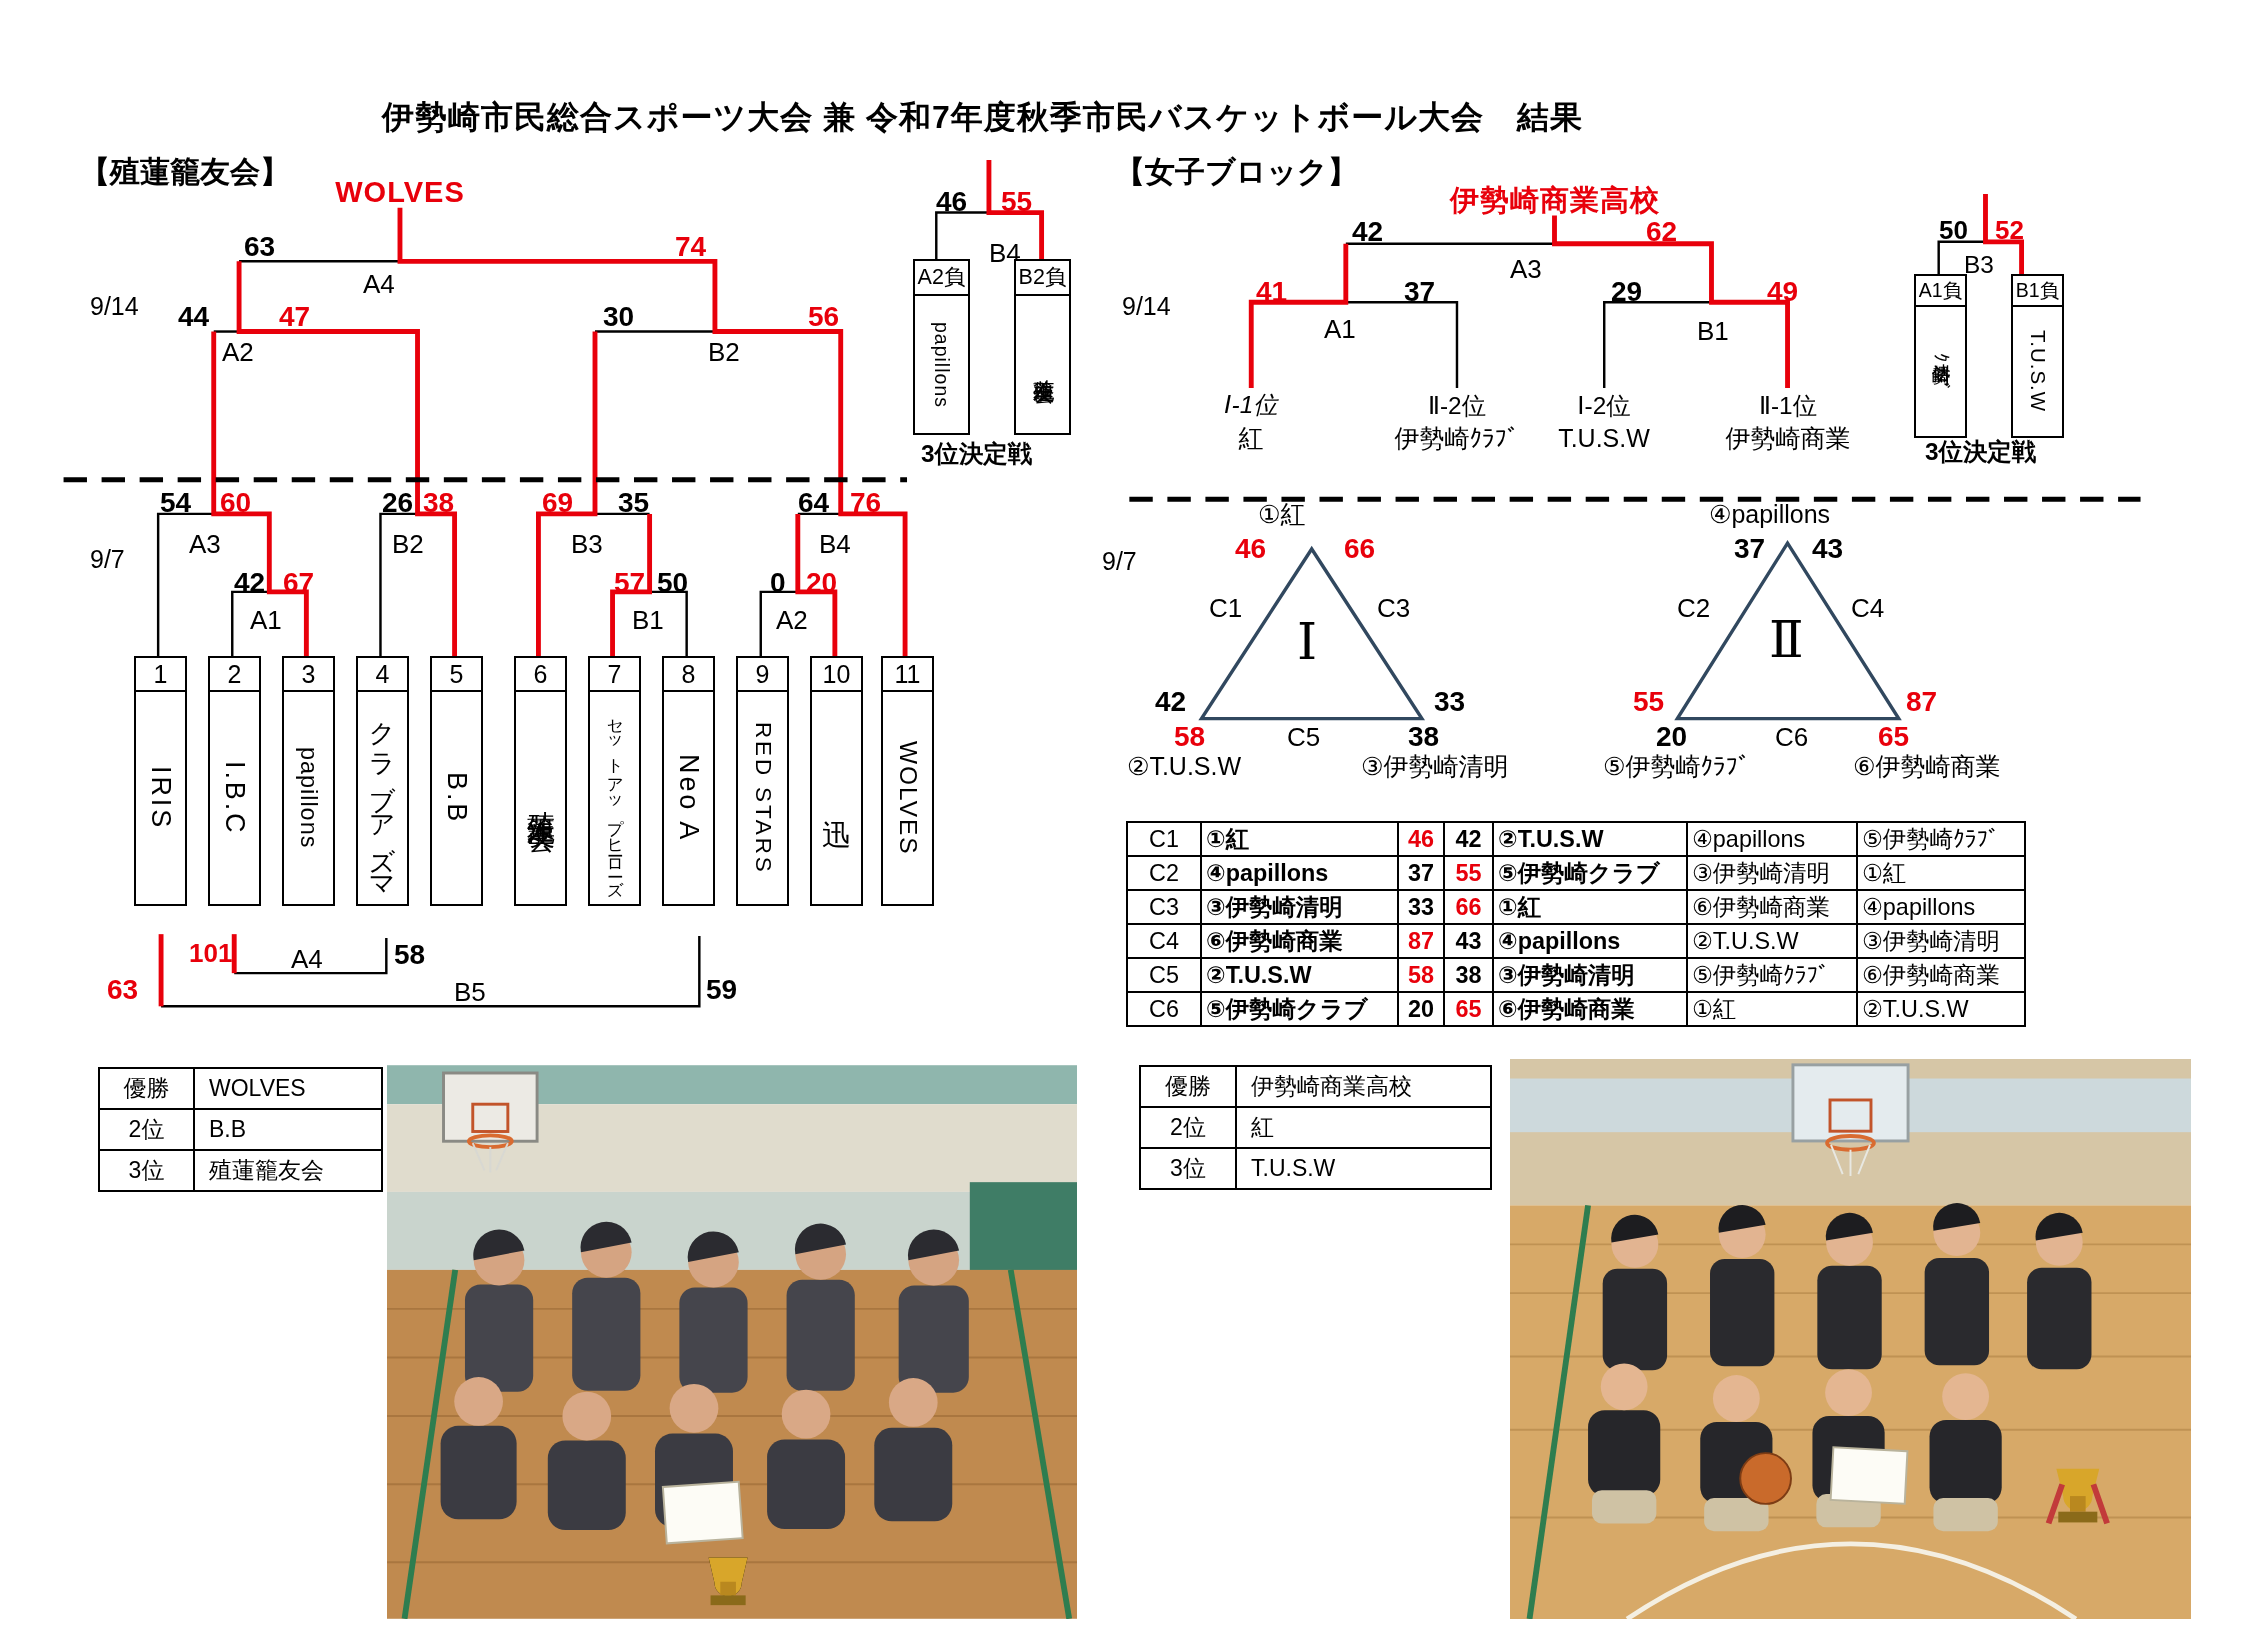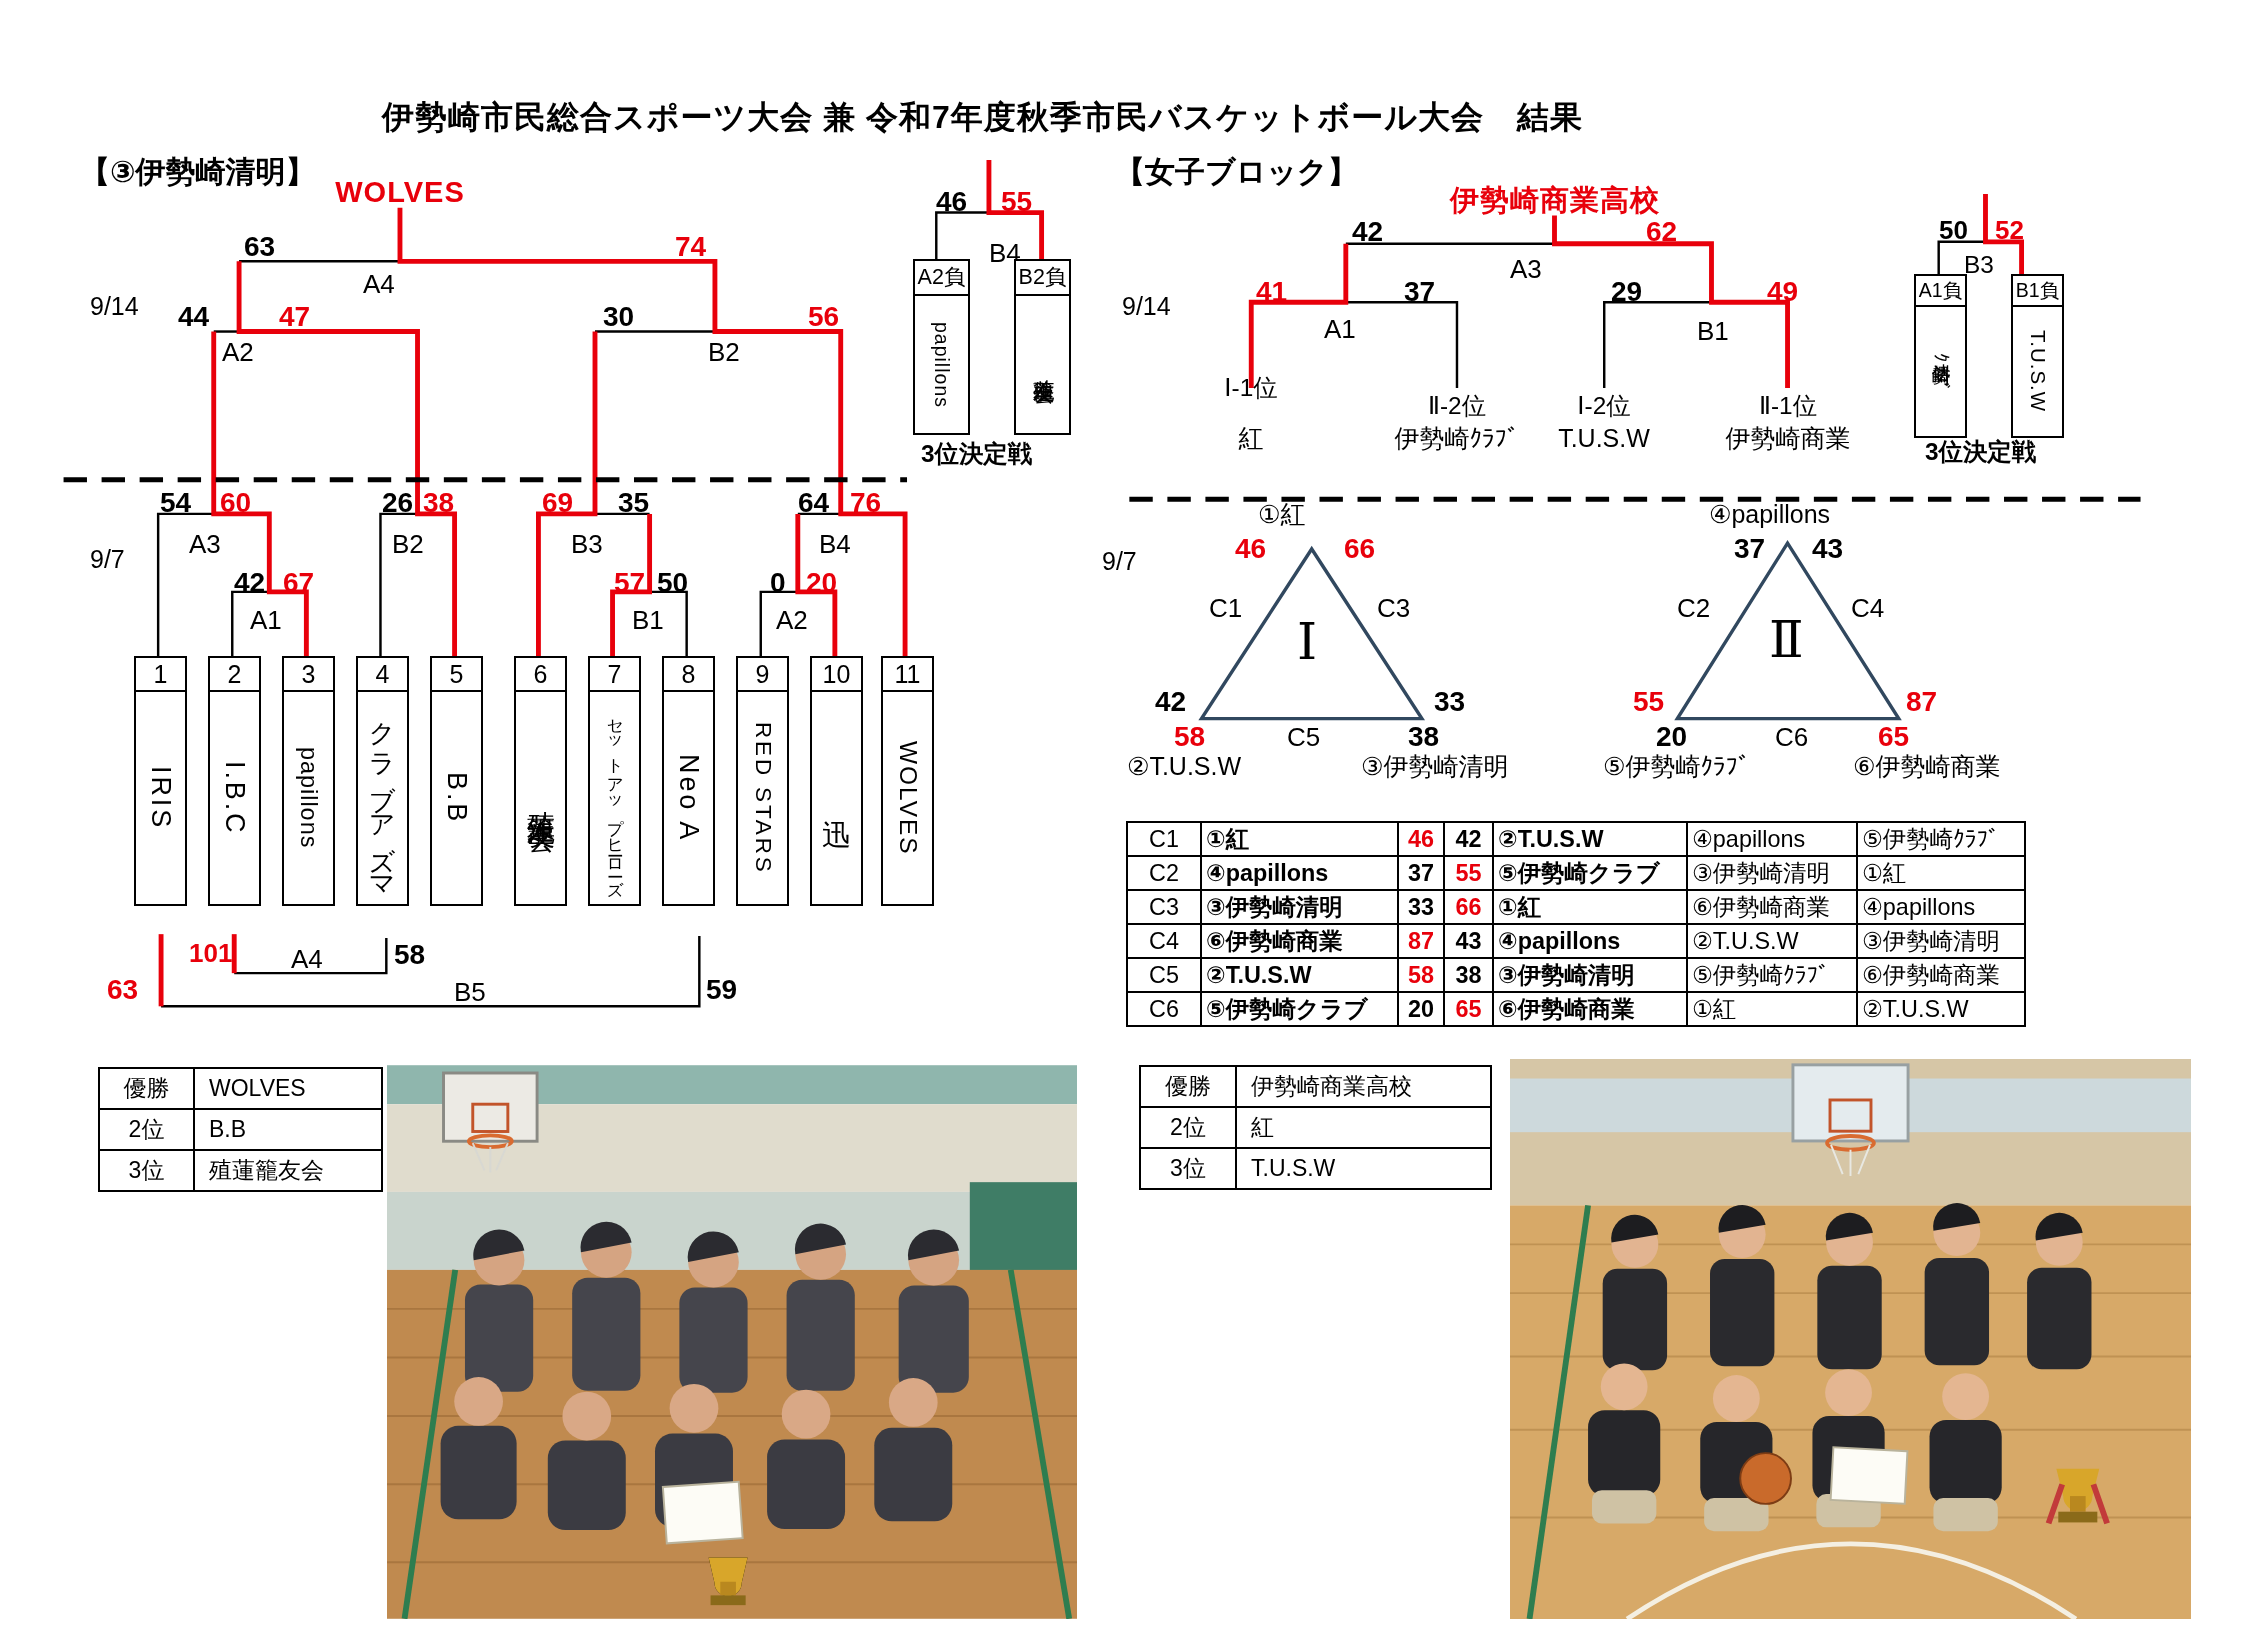--- a/index.html
+++ b/index.html
@@ -86,21 +86,21 @@
       <path d="M2073,283 V248 H2036 V199"></path>
     </g>
     <path d="M1158,512 H2195" stroke="#000" stroke-width="5" stroke-dasharray="24 15" fill="none"></path>
 
     <polygon points="1345,563 1232,737 1458,737" stroke="#31485f" stroke-width="3.5" fill="none"></polygon>
     <polygon points="1833,557 1720,737 1947,737" stroke="#31485f" stroke-width="3.5" fill="none"></polygon>
   </svg>
 
   <div class="abs title" style="left:382px;top:101px;">伊勢崎市民総合スポーツ大会 兼 令和7年度秋季市民バスケットボール大会　結果</div>
 
-  <div class="abs blockhead" style="left:80px;top:156px;">【③伊勢崎清明】</div>
+  <div class="abs blockhead" style="left:80px;top:156px;">【殖蓮籠友会】</div>
   <div class="abs date" style="left:90px;top:293px;">9/14</div>
   <div class="abs date" style="left:90px;top:546px;">9/7</div>
   <div class="abs champ" style="left:400px;top:177px;transform:translateX(-50%);">WOLVES</div>
 
   <div class="abs sc" style="left:244px;top:232px;">63</div>
   <div class="abs sc red" style="left:675px;top:232px;">74</div>
   <div class="abs ml" style="left:363px;top:271px;">A4</div>
 
   <div class="abs sc" style="left:178px;top:302px;">44</div>
   <div class="abs sc red" style="left:279px;top:302px;">47</div>
@@ -260,21 +260,21 @@
   <div class="abs ml" style="left:1510px;top:256px;">A3</div>
 
   <div class="abs sc red" style="left:1256px;top:277px;">41</div>
   <div class="abs sc" style="left:1404px;top:277px;">37</div>
   <div class="abs ml" style="left:1324px;top:316px;">A1</div>
 
   <div class="abs sc" style="left:1611px;top:277px;">29</div>
   <div class="abs sc red" style="left:1767px;top:277px;">49</div>
   <div class="abs ml" style="left:1697px;top:318px;">B1</div>
 
-  <div class="abs entry-seed" style="left:1251px;top:375px;">Ⅰ-1位</div>
+  <div class="abs entry-seed" style="left:1251px;top:392px;font-style:italic;">Ⅰ-1位</div>
   <div class="abs entry-team" style="left:1251px;top:425px;">紅</div>
   <div class="abs entry-seed" style="left:1457px;top:393px;">Ⅱ-2位</div>
   <div class="abs entry-team" style="left:1457px;top:425px;">伊勢崎ｸﾗﾌﾞ</div>
   <div class="abs entry-seed" style="left:1604px;top:393px;">Ⅰ-2位</div>
   <div class="abs entry-team" style="left:1604px;top:425px;">T.U.S.W</div>
   <div class="abs entry-seed" style="left:1788px;top:393px;">Ⅱ-1位</div>
   <div class="abs entry-team" style="left:1788px;top:425px;">伊勢崎商業</div>
 
   <div class="abs sc" style="left:1939px;top:217px;font-size:26px;">50</div>
   <div class="abs sc red" style="left:1995px;top:217px;font-size:26px;">52</div>

